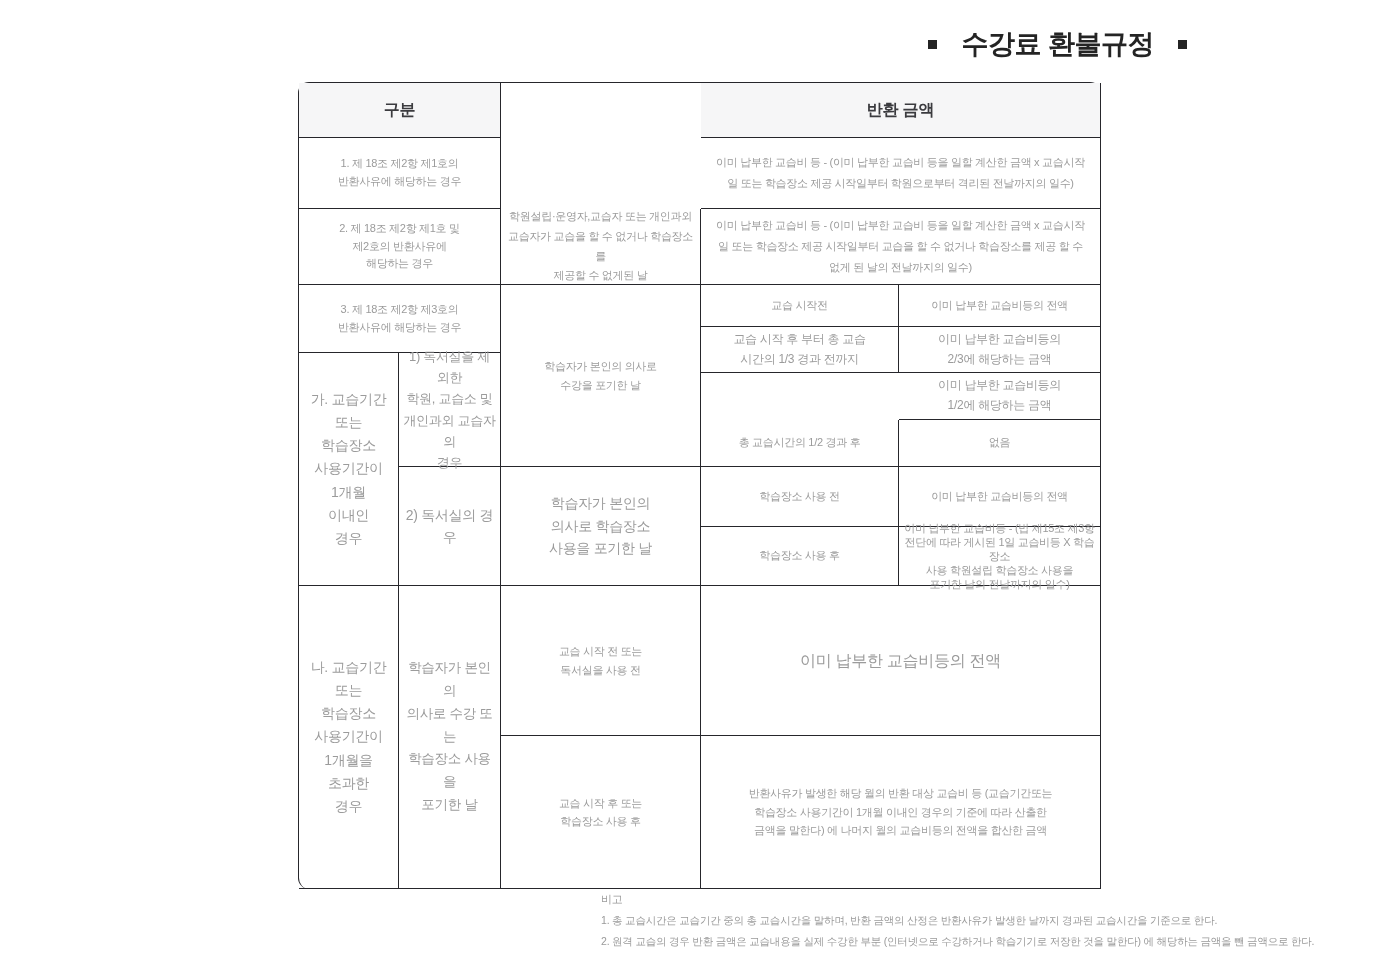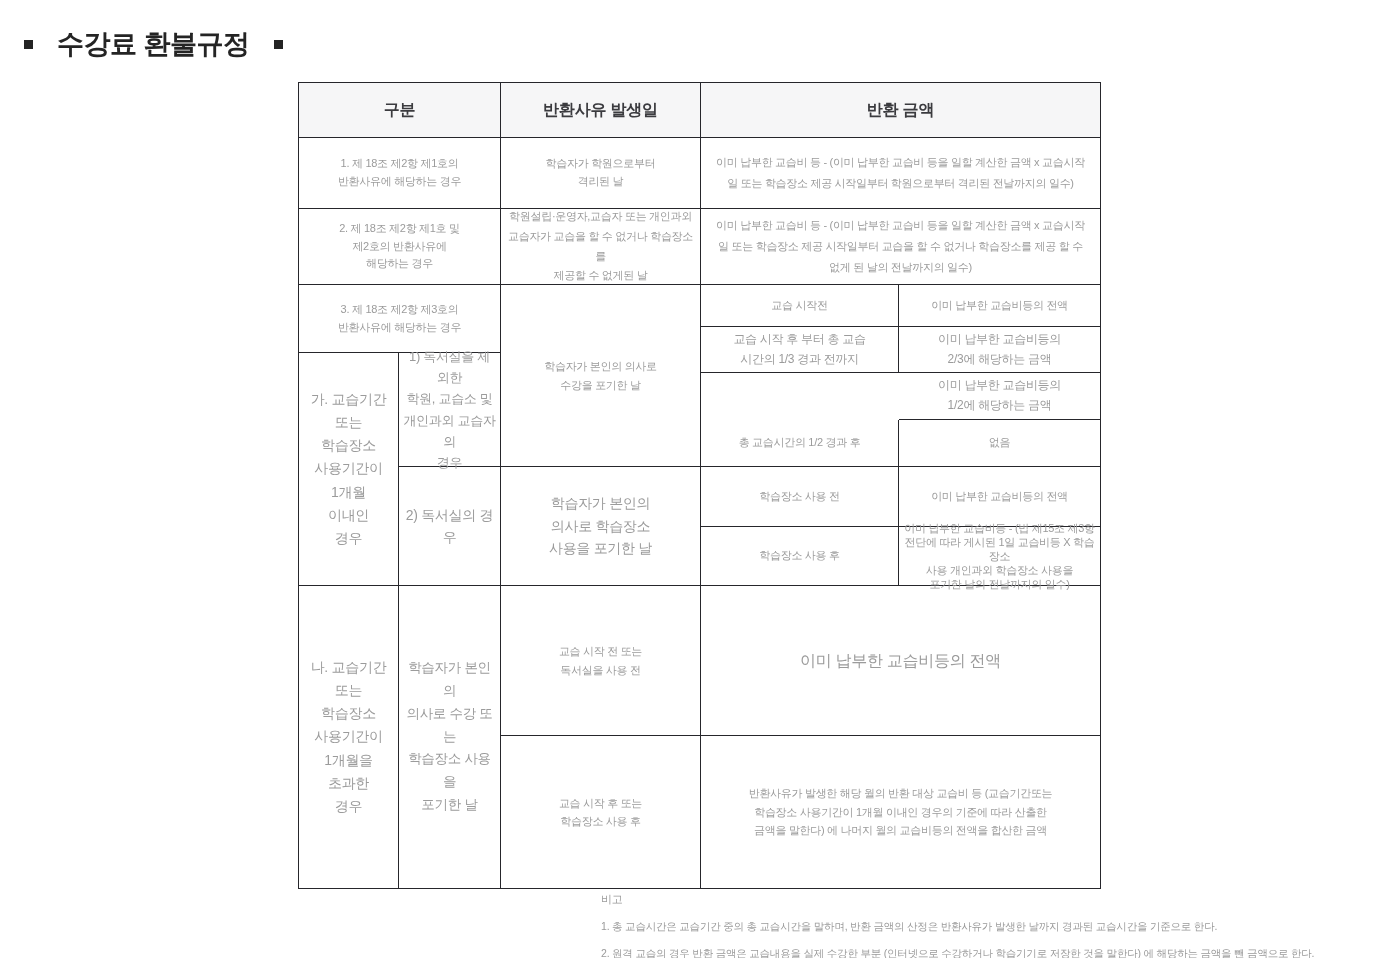--- a/index.html
+++ b/index.html
@@ -5,69 +5,66 @@
   :root{
     --border:#26262b; --header-bg:#f6f6f7; --header-text:#3b3b3f;
     --body-text:#9b9b9b; --title-text:#242424; --note-text:#9a9a9a; --page-bg:#ffffff;
   }
   *{margin:0;padding:0;box-sizing:border-box;}
   html,body{background:var(--page-bg);}
   body{font-family:"Liberation Sans","DejaVu Sans",sans-serif;}
   .page{position:relative;width:1400px;height:958px;background:var(--page-bg);overflow:hidden;}
 
   
-  .title-wrap{position:absolute;top:26px;left:0;width:1211px;text-align:left;text-decoration:underline;}
+  .title-wrap{position:absolute;top:26px;left:0;width:1211px;text-align:right;text-decoration:underline;}
   .title-text{display:inline-block;vertical-align:middle;font-size:27px;font-weight:700;
     color:var(--title-text);letter-spacing:-0.5px;}
   .sq{display:inline-block;vertical-align:middle;width:9px;height:9px;background:var(--title-text);margin:0 24px;}
 
   
   .refund-table{position:absolute;left:298px;top:82px;display:grid;
     grid-template-columns:100px 102px 200px 198px 202px;
     grid-template-rows:55px 71px 76px 42px 26px 20px 47px 47px 60px 59px 150px 153px;
-    border-top:1px solid var(--border);border-left:1px solid var(--border);background:#fff;}
+    border-top:1px solid var(--border);border-left:1px solid var(--border);background:#fff;border-radius:11px;}
   .cell{border-right:1px solid var(--border);border-bottom:1px solid var(--border);
     display:flex;align-items:center;justify-content:center;text-align:center;
     white-space:pre-line;color:var(--body-text);font-size:14px;line-height:1.6;
     padding:2px 4px;letter-spacing:-0.3px;}
   .th{background:var(--header-bg);color:var(--header-text);font-weight:700;font-size:16px;letter-spacing:-0.2px;}
   .fs16{font-size:16px}
   .fs15{font-size:11px}
   .fs14{font-size:14px}
   .fs135{font-size:13.5px}
   .fs13{font-size:13px}
   .fs125{font-size:11px;line-height:1.9}
   .fs12{font-size:12px;line-height:1.65}
   .fs11{font-size:11px;line-height:1.28}
 
   
   .notes{position:absolute;left:601px;top:892px;color:var(--note-text);font-size:10.5px;
     letter-spacing:-0.2px;line-height:1.38;white-space:nowrap;}
   .notes .label{font-size:11px;margin-bottom:3px;}
-  .notes .line{margin-top:12px;}
+  .notes .line{margin-top:6px;}
 </style>
 </head>
 <body>
 
 <div class="page">
 
   <div class="title-wrap">
     <span class="sq"></span><span class="title-text">수강료 환불규정</span><span class="sq"></span>
   </div>
 
   <div class="refund-table">
 
     <div class="cell th" style="grid-area:1/1/2/3">구분</div>
-    <div class="cell th" style="grid-area:1/3/2/4">반환사유 발생일</div>
     <div class="cell th" style="grid-area:1/4/2/6">반환 금액</div>
 
     <div class="cell fs15" style="grid-area:2/1/3/3">1. 제 18조 제2항 제1호의
 반환사유에 해당하는 경우</div>
-    <div class="cell fs15" style="grid-area:2/3/3/4">학습자가 학원으로부터
-격리된 날</div>
     <div class="cell fs125" style="grid-area:2/4/3/6">이미 납부한 교습비 등 - (이미 납부한 교습비 등을 일할 계산한 금액 x 교습시작
 일 또는 학습장소 제공 시작일부터 학원으로부터 격리된 전날까지의 일수)</div>
 
     <div class="cell fs15" style="grid-area:3/1/4/3">2. 제 18조 제2항 제1호 및
 제2호의 반환사유에
 해당하는 경우</div>
     <div class="cell fs125" style="grid-area:3/3/4/4;line-height:1.8">학원설립·운영자,교습자 또는 개인과외
 교습자가 교습을 할 수 없거나 학습장소를
 제공할 수 없게된 날</div>
     <div class="cell fs125" style="grid-area:3/4/4/6">이미 납부한 교습비 등 - (이미 납부한 교습비 등을 일할 계산한 금액 x 교습시작
@@ -102,21 +99,21 @@
 2/3에 해당하는 금액</div>
     <div class="cell fs12" style="grid-area:7/5/8/6">이미 납부한 교습비등의
 1/2에 해당하는 금액</div>
     <div class="cell fs15" style="grid-area:8/4/9/5">총 교습시간의 1/2 경과 후</div>
     <div class="cell fs15" style="grid-area:8/5/9/6">없음</div>
     <div class="cell fs15" style="grid-area:9/4/10/5">학습장소 사용 전</div>
     <div class="cell fs15" style="grid-area:9/5/10/6">이미 납부한 교습비등의 전액</div>
     <div class="cell fs15" style="grid-area:10/4/11/5">학습장소 사용 후</div>
     <div class="cell fs11" style="grid-area:10/5/11/6">이미 납부한 교습비등 - (법 제15조 제3항
 전단에 따라 게시된 1일 교습비등 X 학습장소
-사용 개인과외 학습장소 사용을
+사용 학원설립 학습장소 사용을
 포기한 날의 전날까지의 일수)</div>
 
     <div class="cell fs14" style="grid-area:11/1/13/2;line-height:1.65">나. 교습기간
 또는
 학습장소
 사용기간이
 1개월을
 초과한
 경우</div>
     <div class="cell fs135" style="grid-area:11/2/13/3;line-height:1.7">학습자가 본인의

